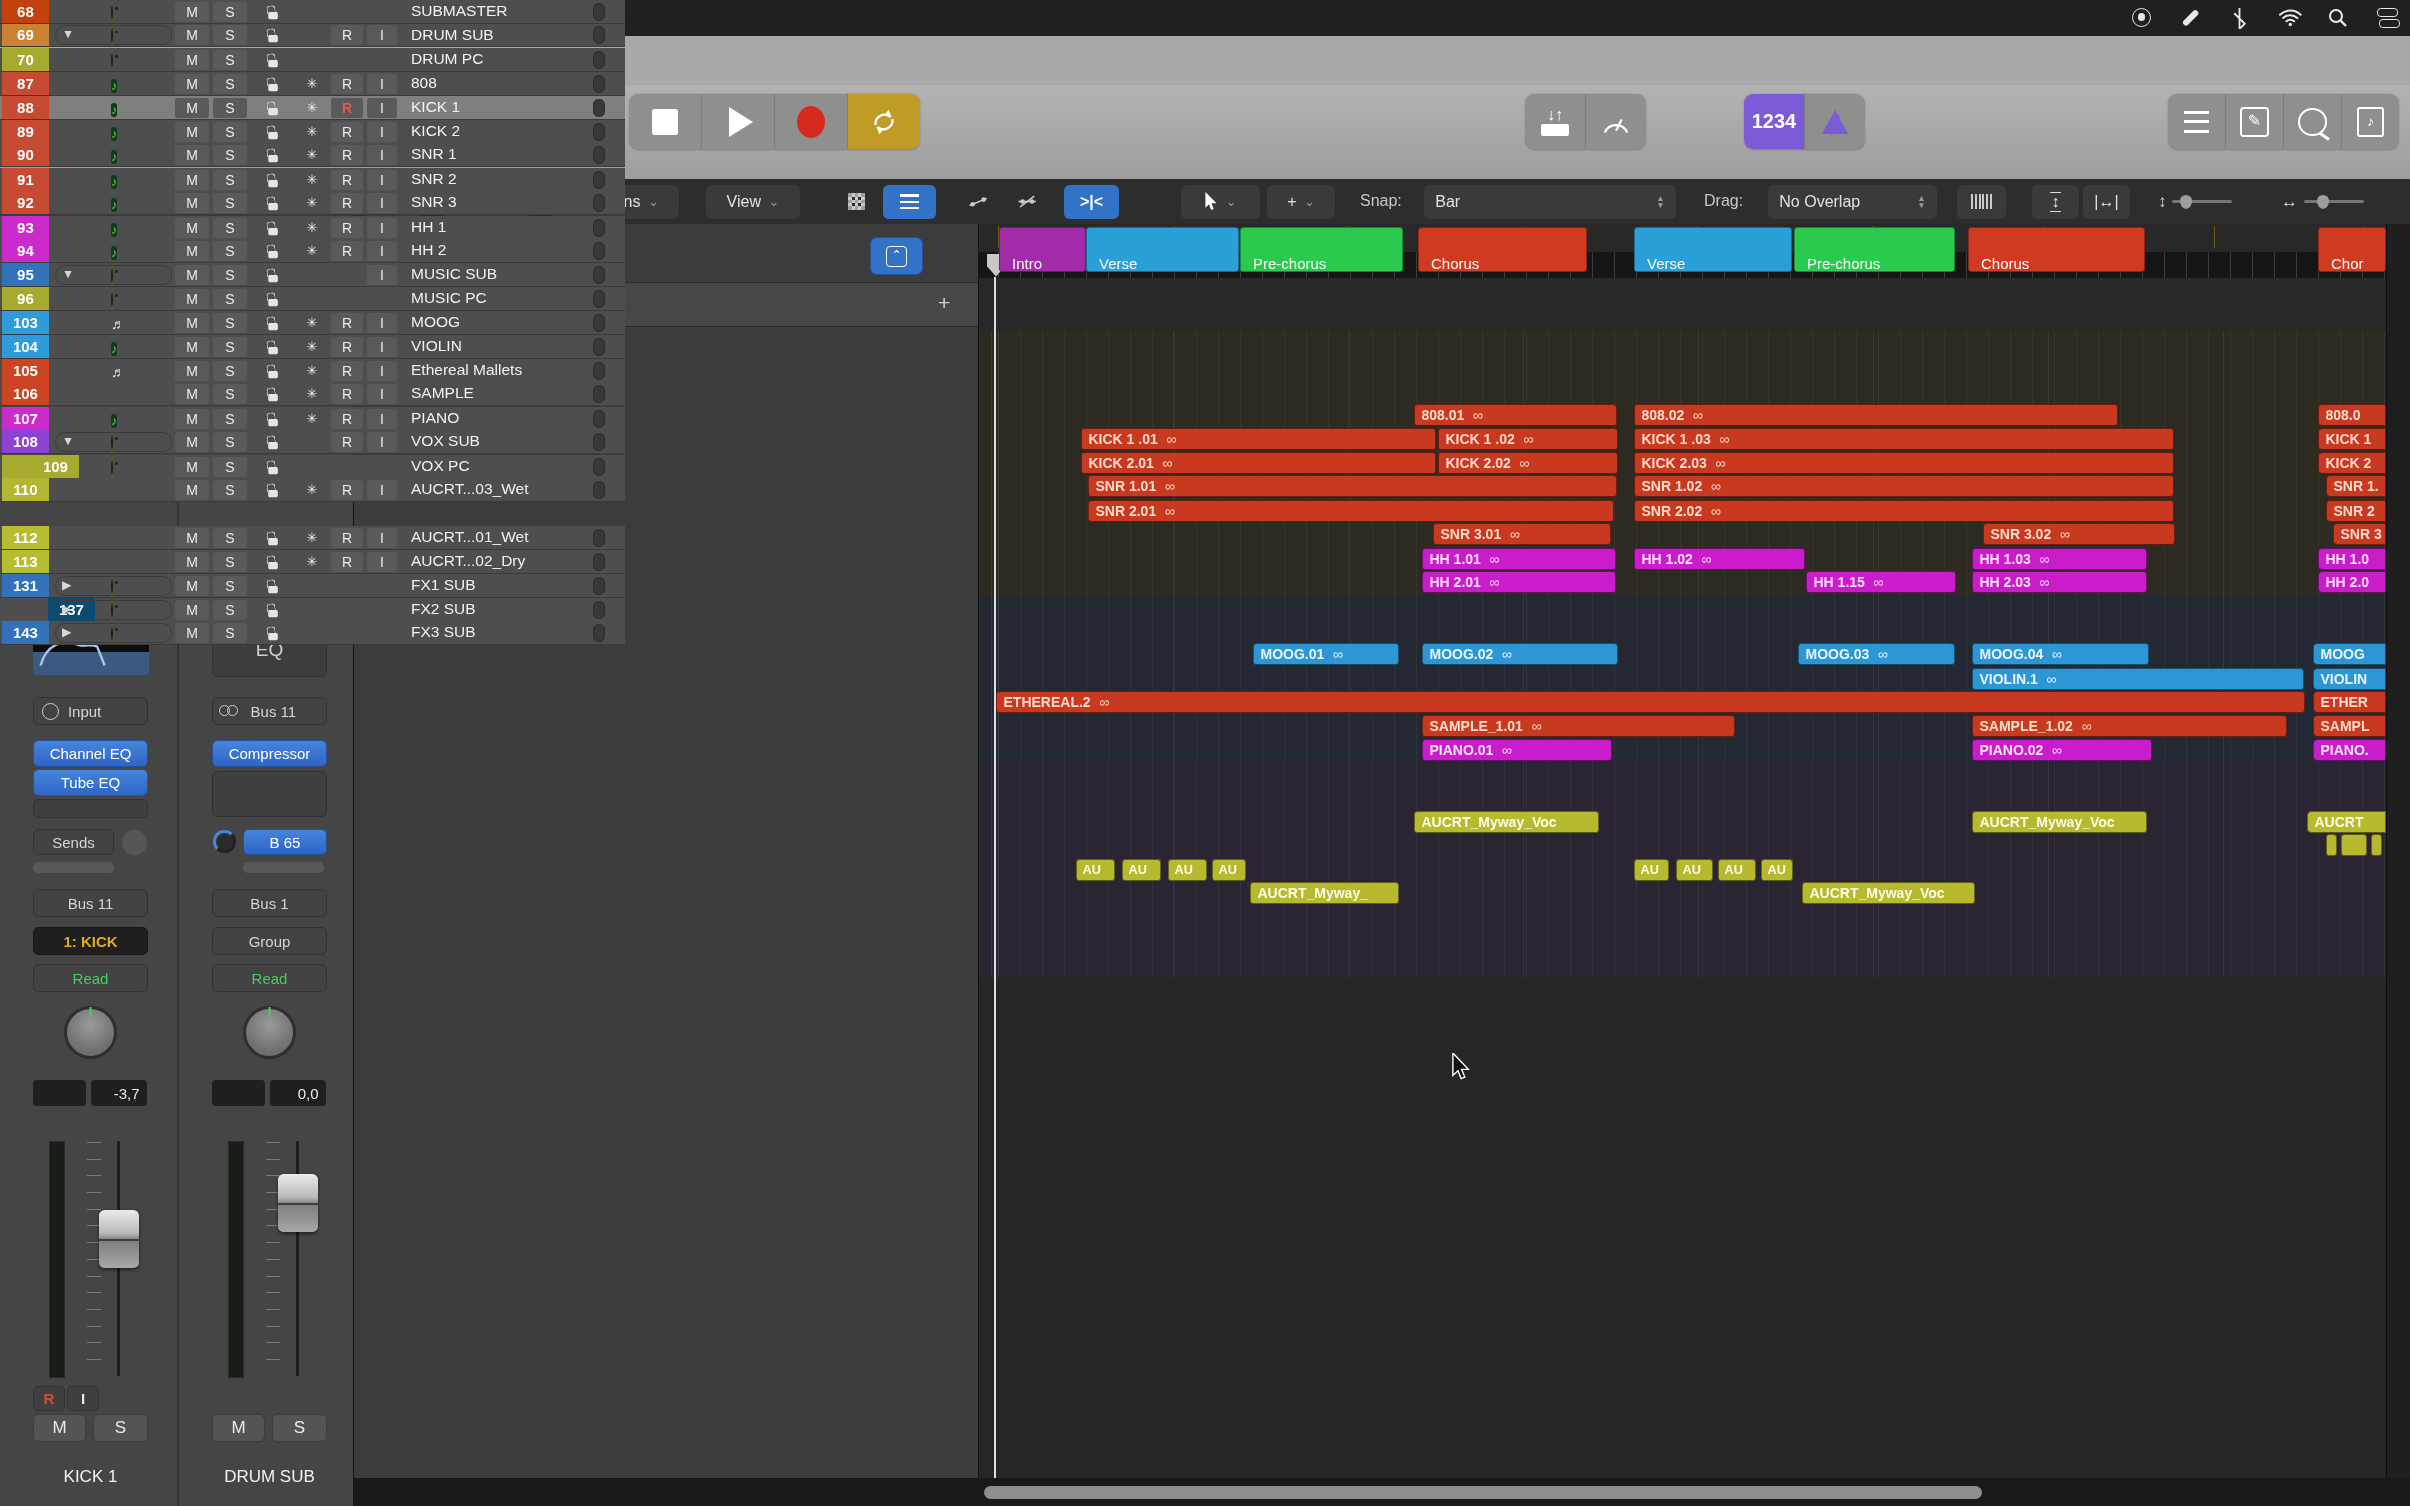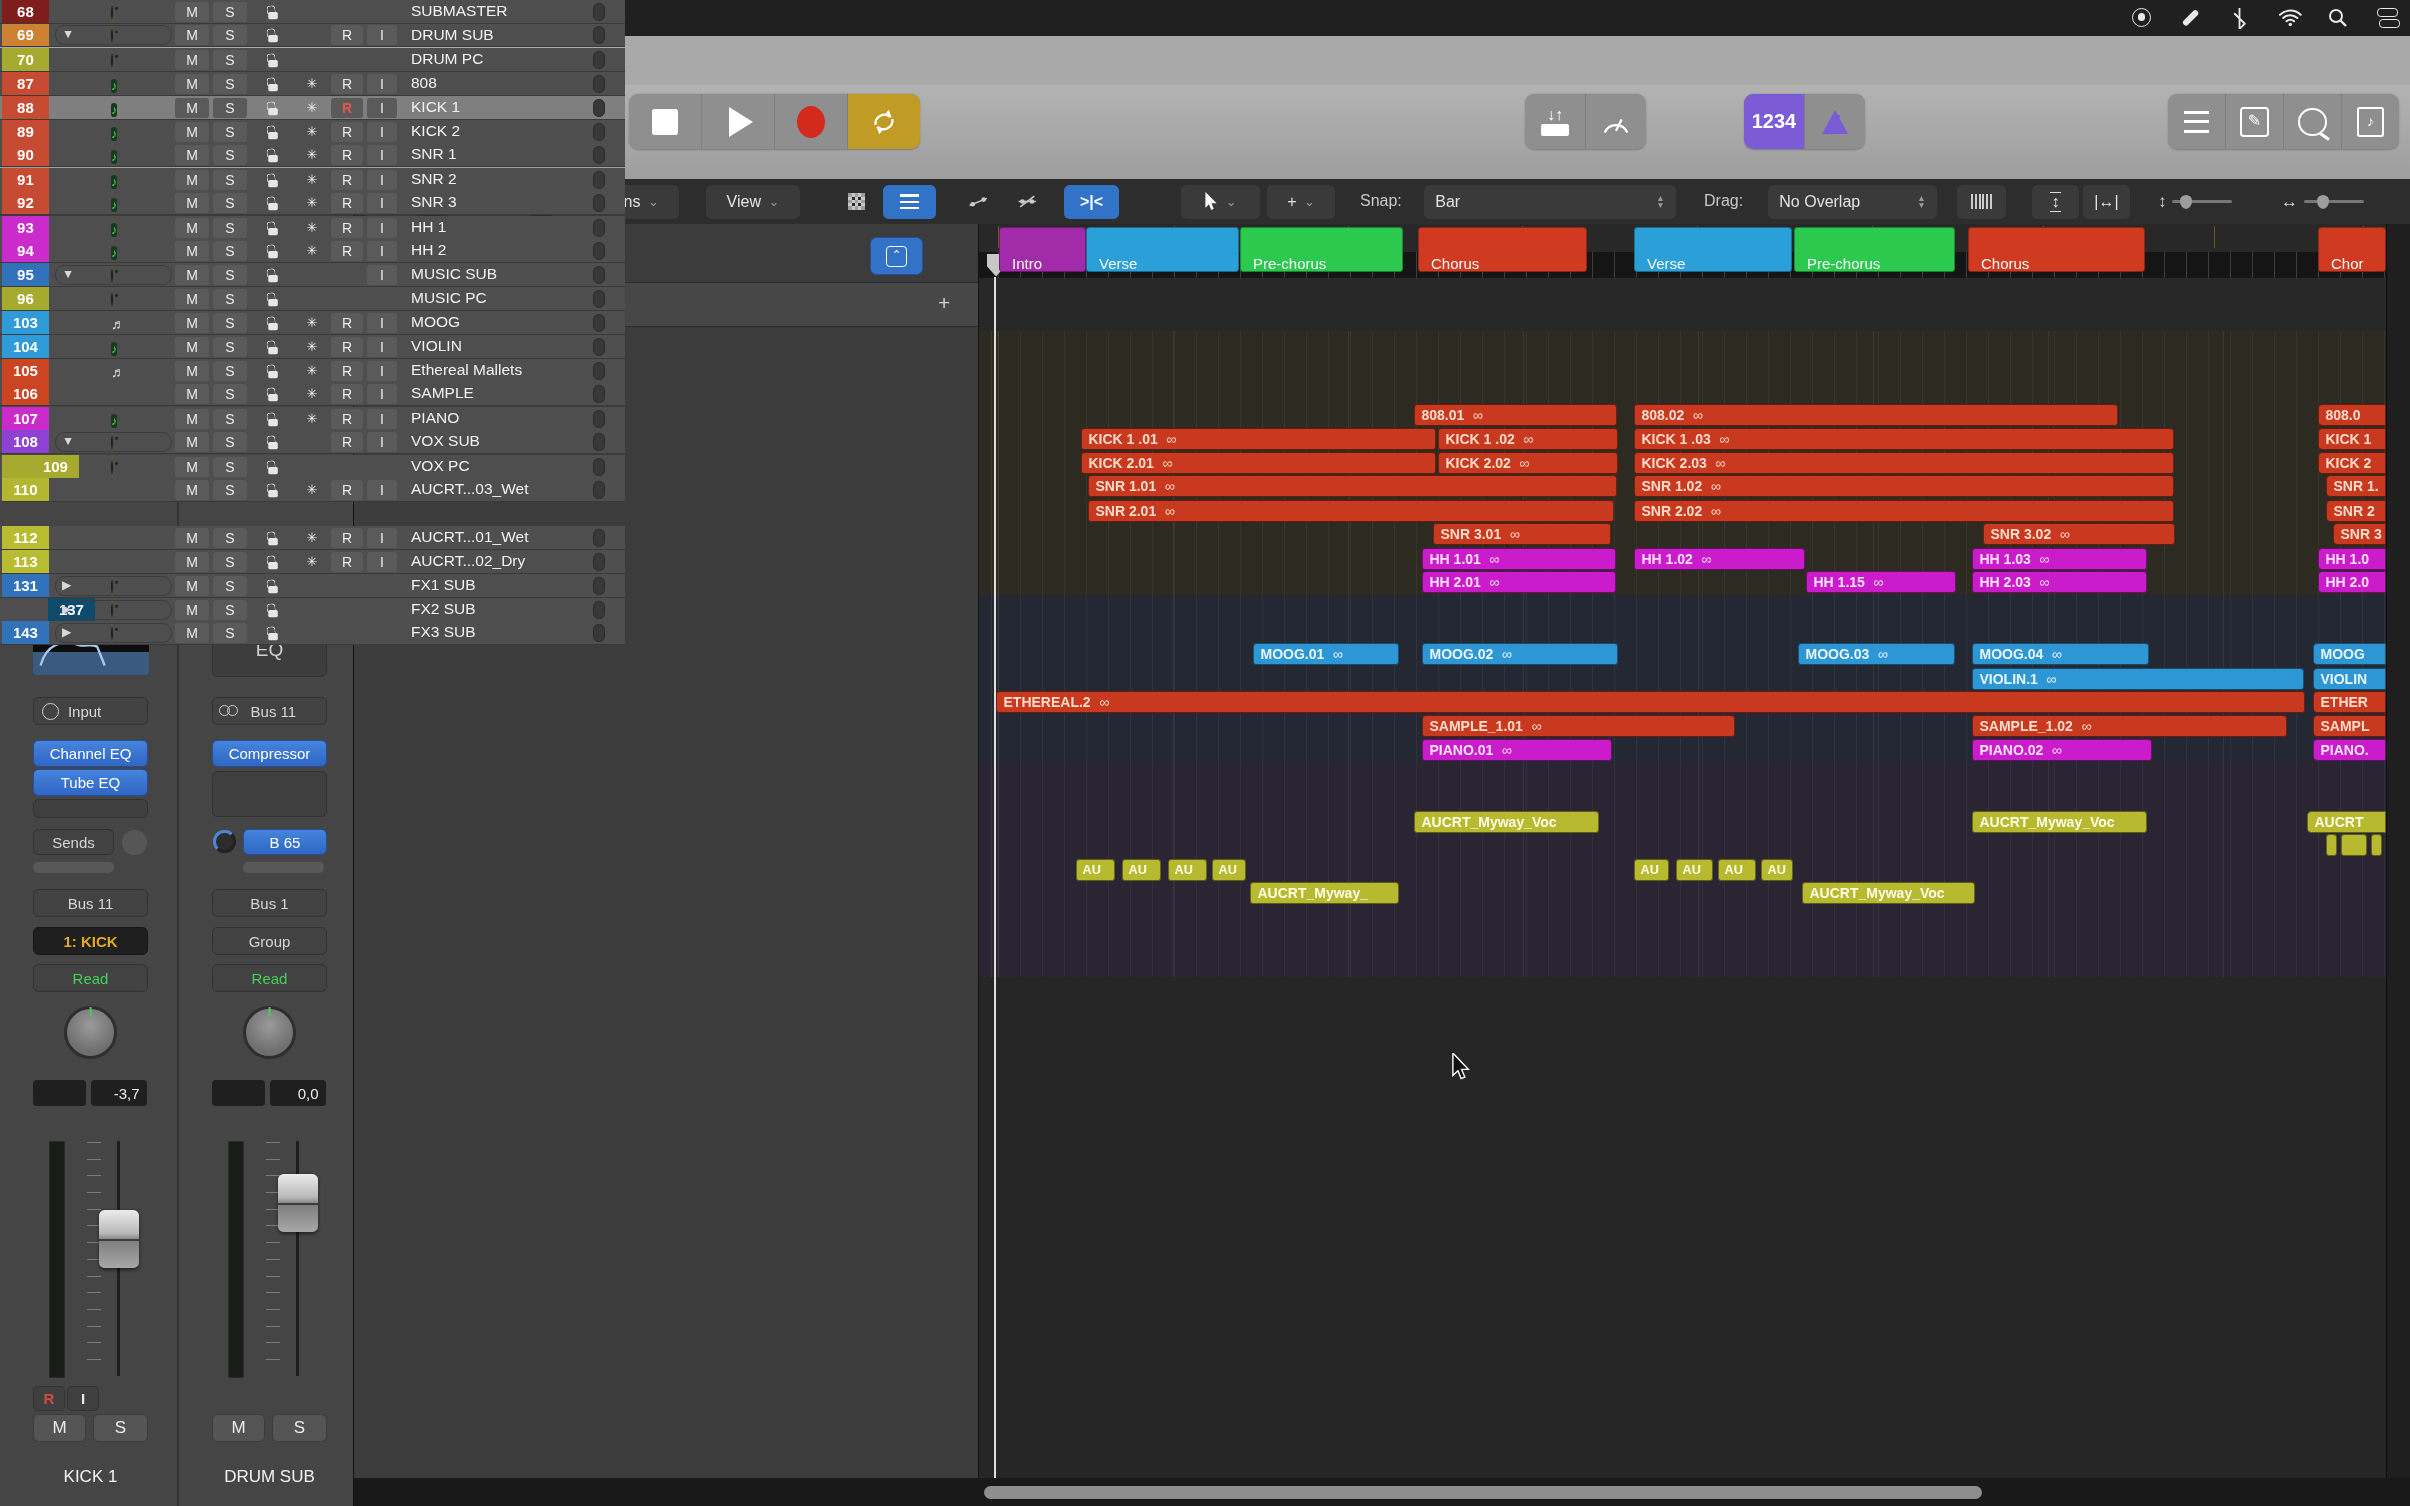--- a/index.html
+++ b/index.html
@@ -547,21 +547,21 @@
           <span class="lockic"></span>
         </span>
       <span class="abs" style="left:77px;top:10.4px;">Marker</span>
       <span class="abs" style="left:584px;top:7.5px;font-size:21px;color:#cfcfcf;">+</span>
     </div>
   </div>
 
   <div id="rows" class="abs" data-repeat="tracks.rows">
     
   <div class="trow ic-clock" style="top: 0px;">
-      <span class="tnum" style="background: #7f1d1d;">68</span>
+      <span class="tnum" style="background: #c2410c;">68</span>
 
       <span class="ticn clk"><span class="clockic"></span></span>
 
       <span class="tcell" style="left:175px;width:34px;">M</span>
       <span class="tcell" style="left:213px;width:34px;">S</span>
       <span class="tcell lockcell" style="left:256px;width:34px;">
           <span class="lockic" style="transform:scale(.8);margin-top:7.5px;"></span>
         </span>
 
       <span class="tname">SUBMASTER</span>

